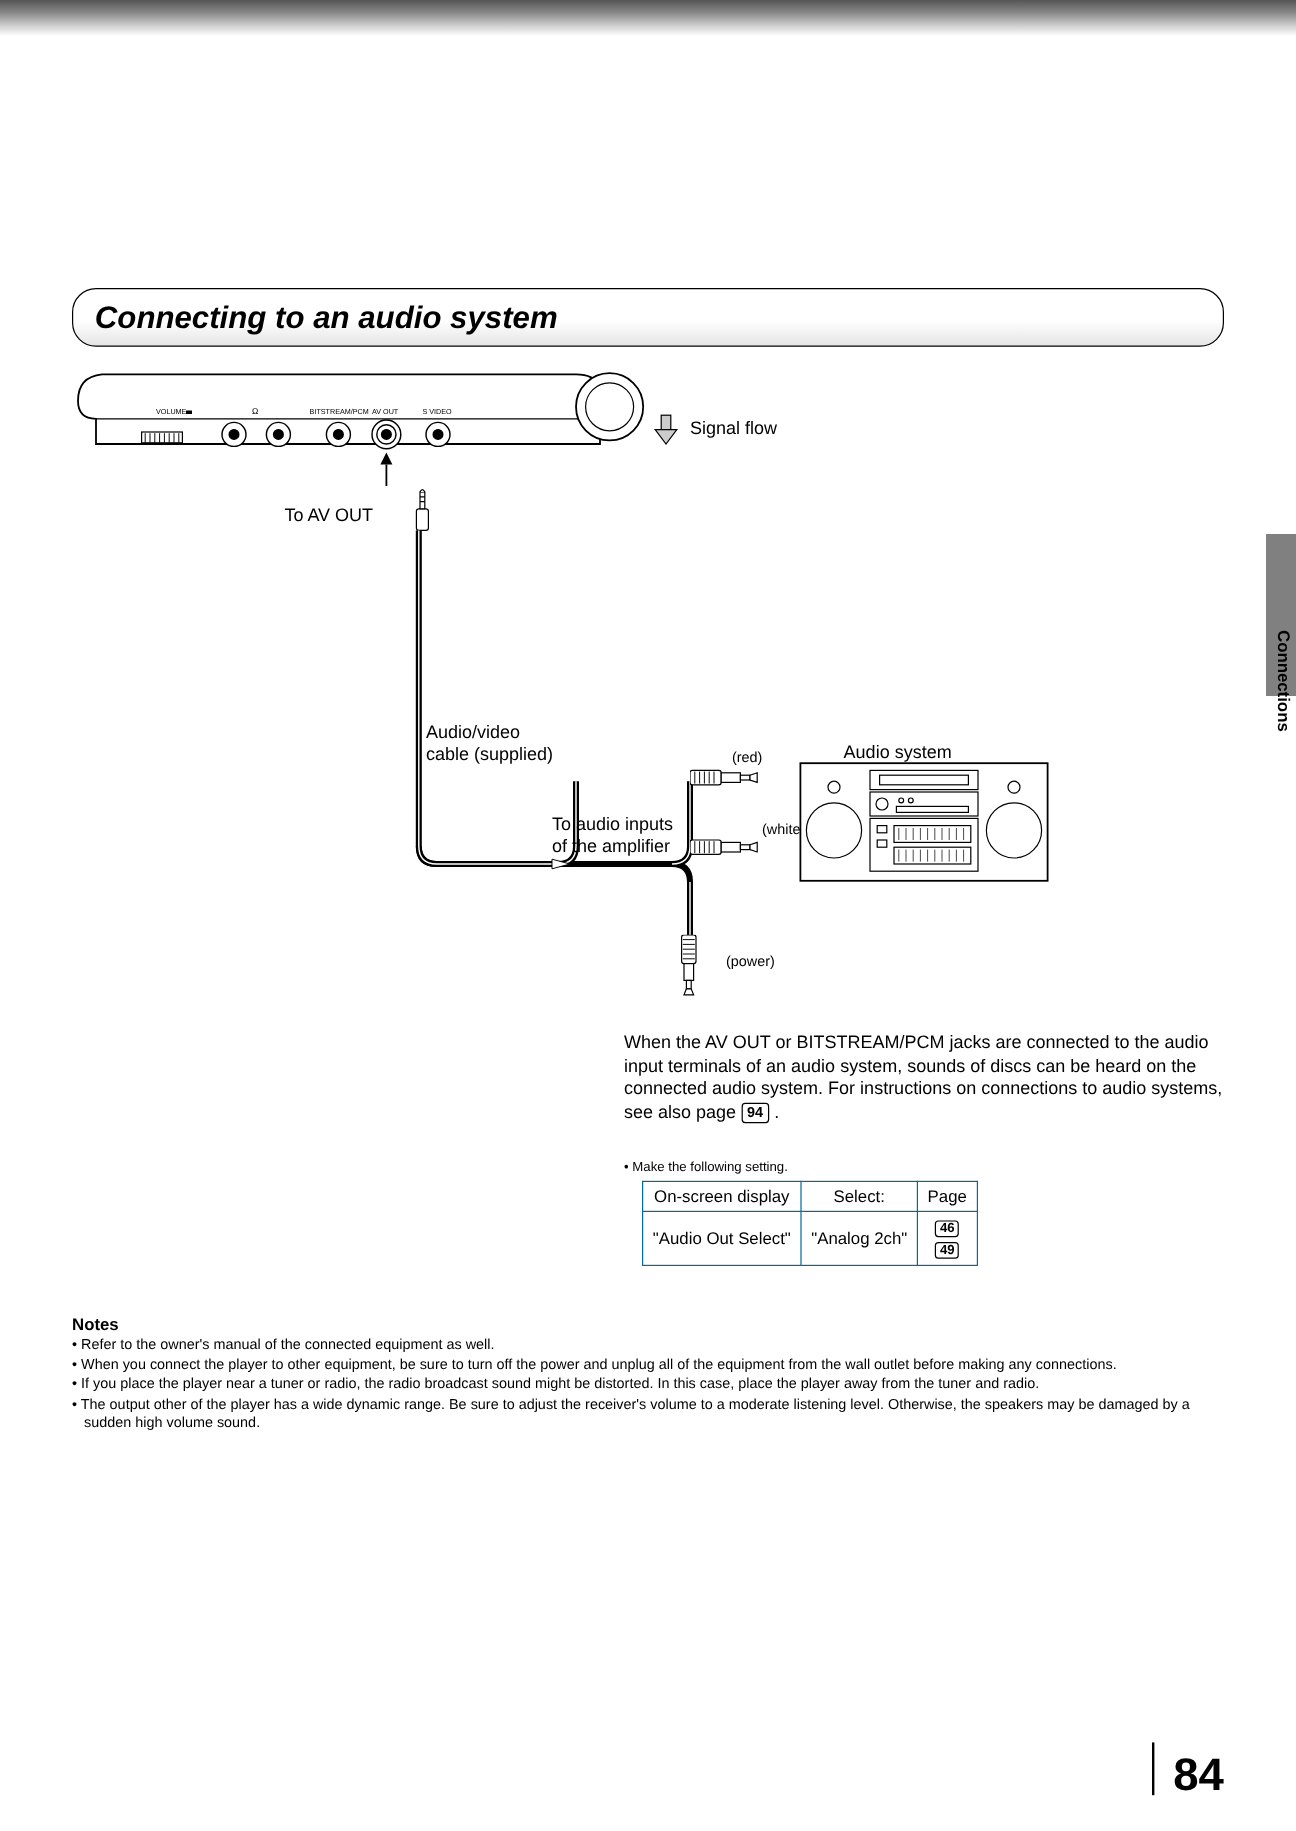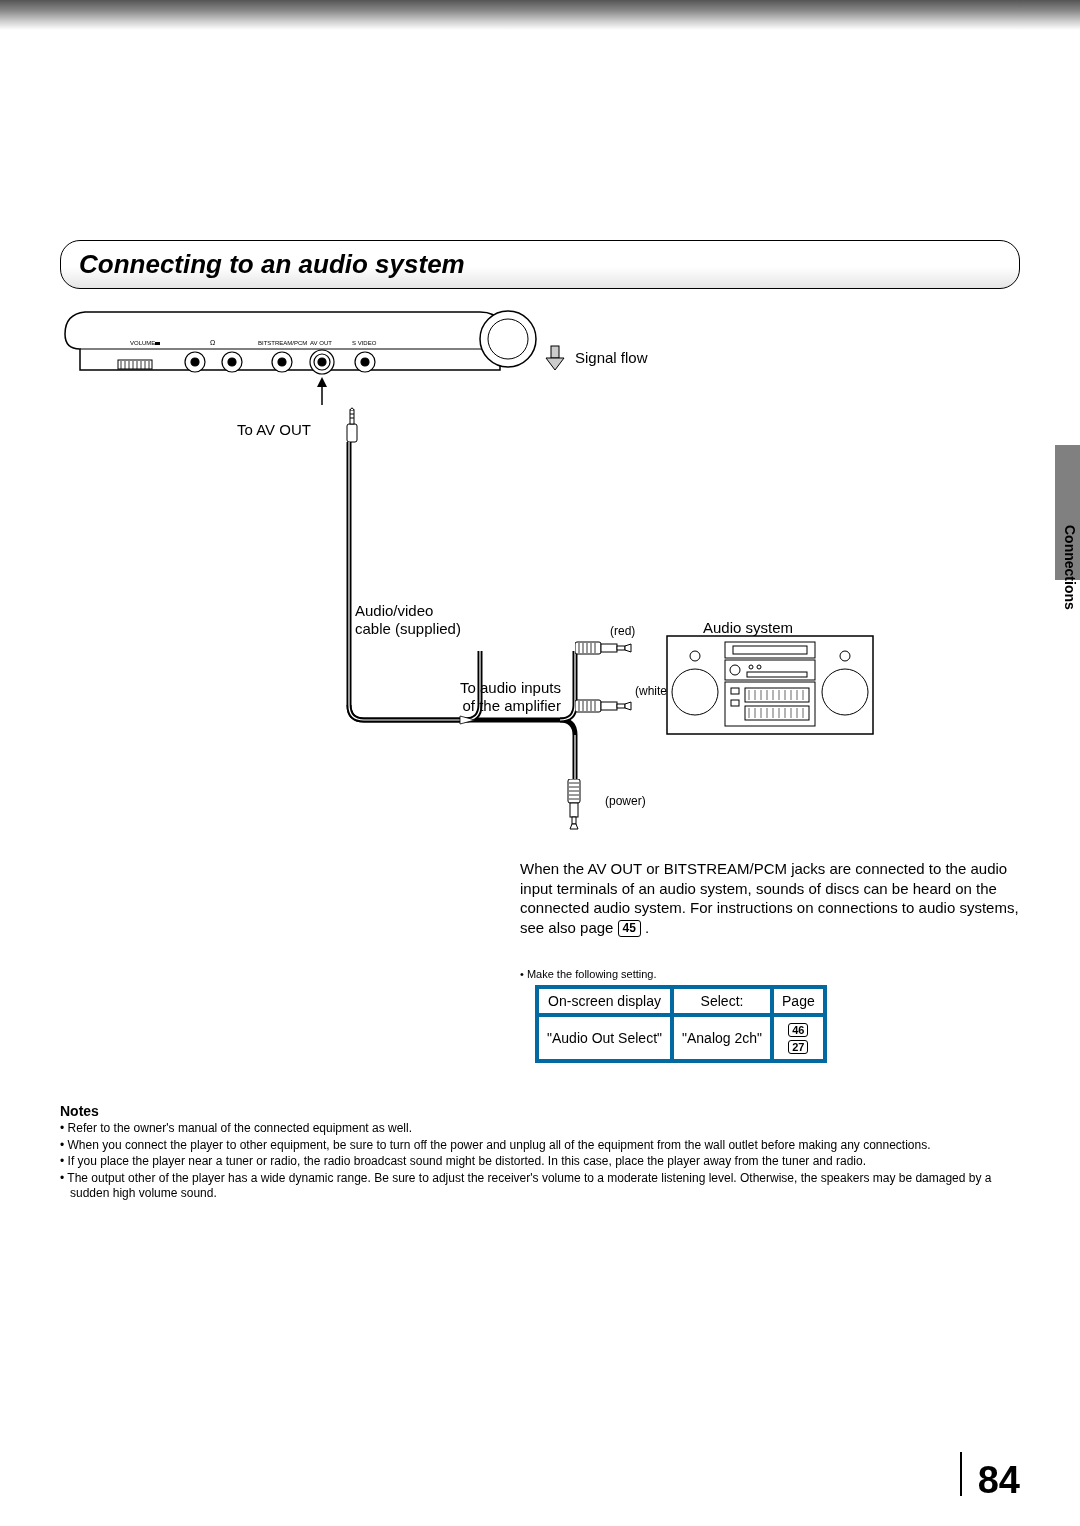--- a/index.html
+++ b/index.html
@@ -77,21 +77,21 @@
     margin-left: 460px;
     margin-top: 30px;
   }
   .settings-table {
     margin-left: 475px;
     margin-top: 5px;
     border-collapse: collapse;
     font-size: 14px;
   }
   .settings-table td, .settings-table th {
-    border: 4px solid #0369a1;
+    border: 1px solid #0369a1;
     padding: 4px 8px;
     text-align: center;
     font-weight: normal;
   }
   .page-box {
     display: inline-block;
     border: 1px solid #000;
     border-radius: 3px;
     padding: 0 3px;
     font-size: 11px;
@@ -235,21 +235,21 @@
                " fill="none" stroke="#fff" stroke-width="1.2"></path>
       <path d="M500 421 Q515 421 515 406 L515 352" fill="none" stroke="#fff" stroke-width="1.2"></path>
       <path d="M515 436 L515 492" fill="none" stroke="#fff" stroke-width="1.2"></path>
 
       <path d="M400 417 L415 421 L400 425 Z" fill="#fff" stroke="#000" stroke-width="0.8"></path>
     </svg>
 
     <div class="label" style="left:295px; top:303px; white-space:pre;">Audio/video
 cable (supplied)</div>
 
-    <div class="label" style="left:400px; top:380px; white-space:pre; text-align:right;">To audio inputs
+    <div class="label" style="left:400px; top:380px; white-space:pre; ">To audio inputs
 of the amplifier</div>
 
     <svg width="90" height="30" style="left:515px; top:335px;">
       <rect x="0" y="8" width="26" height="12" rx="2" fill="#fff" stroke="#000"></rect>
       <g stroke="#000" stroke-width="0.8">
           <line x1="4" y1="9" x2="4" y2="19"></line>
           <line x1="8" y1="9" x2="8" y2="19"></line>
           <line x1="12" y1="9" x2="12" y2="19"></line>
           <line x1="16" y1="9" x2="16" y2="19"></line>
           <line x1="20" y1="9" x2="20" y2="19"></line>
@@ -331,38 +331,38 @@
           <line x1="114" y1="74" x2="114" y2="84"></line>
         <line x1="120" y1="74" x2="120" y2="84"></line>
           <line x1="126" y1="74" x2="126" y2="84"></line>
         <line x1="132" y1="74" x2="132" y2="84"></line>
           <line x1="138" y1="74" x2="138" y2="84"></line>
       </g>
     </svg>
   </div>
 
   <div class="desc-paragraph">
-    <span>When the AV OUT or BITSTREAM/PCM jacks are connected to the audio input terminals of an audio system, sounds of discs can be heard on the connected audio system. For instructions on connections to audio systems, see also page </span><span class="inline-page-box">45</span><span> .</span>
+    <span>When the AV OUT or BITSTREAM/PCM jacks are connected to the audio input terminals of an audio system, sounds of discs can be heard on the connected audio system. For instructions on connections to audio systems, see also page </span><span class="inline-page-box">94</span><span> .</span>
   </div>
 
   <div class="setting-line">•  Make the following setting.</div>
 
   <table class="settings-table">
     <tbody>
         <tr>
       <th>On-screen display</th>
       <th>Select:</th>
       <th>Page</th>
     </tr>
     <tr>
       <td>"Audio Out Select"</td>
       <td>"Analog 2ch"</td>
       <td>
         <span class="page-box">46</span><br>
-        <span class="page-box">27</span>
+        <span class="page-box">49</span>
       </td>
     </tr>
   </tbody>
     </table>
 
   <div class="notes-heading">Notes</div>
   <ul class="notes-list">
     <li>Refer to the owner's manual of the connected equipment as well.</li>
     <li>When you connect the player to other equipment, be sure to turn off the power and unplug all of the equipment from the wall outlet before making any connections.</li>
     <li>If you place the player near a tuner or radio, the radio broadcast sound might be distorted. In this case, place the player away from the tuner and radio.</li>

